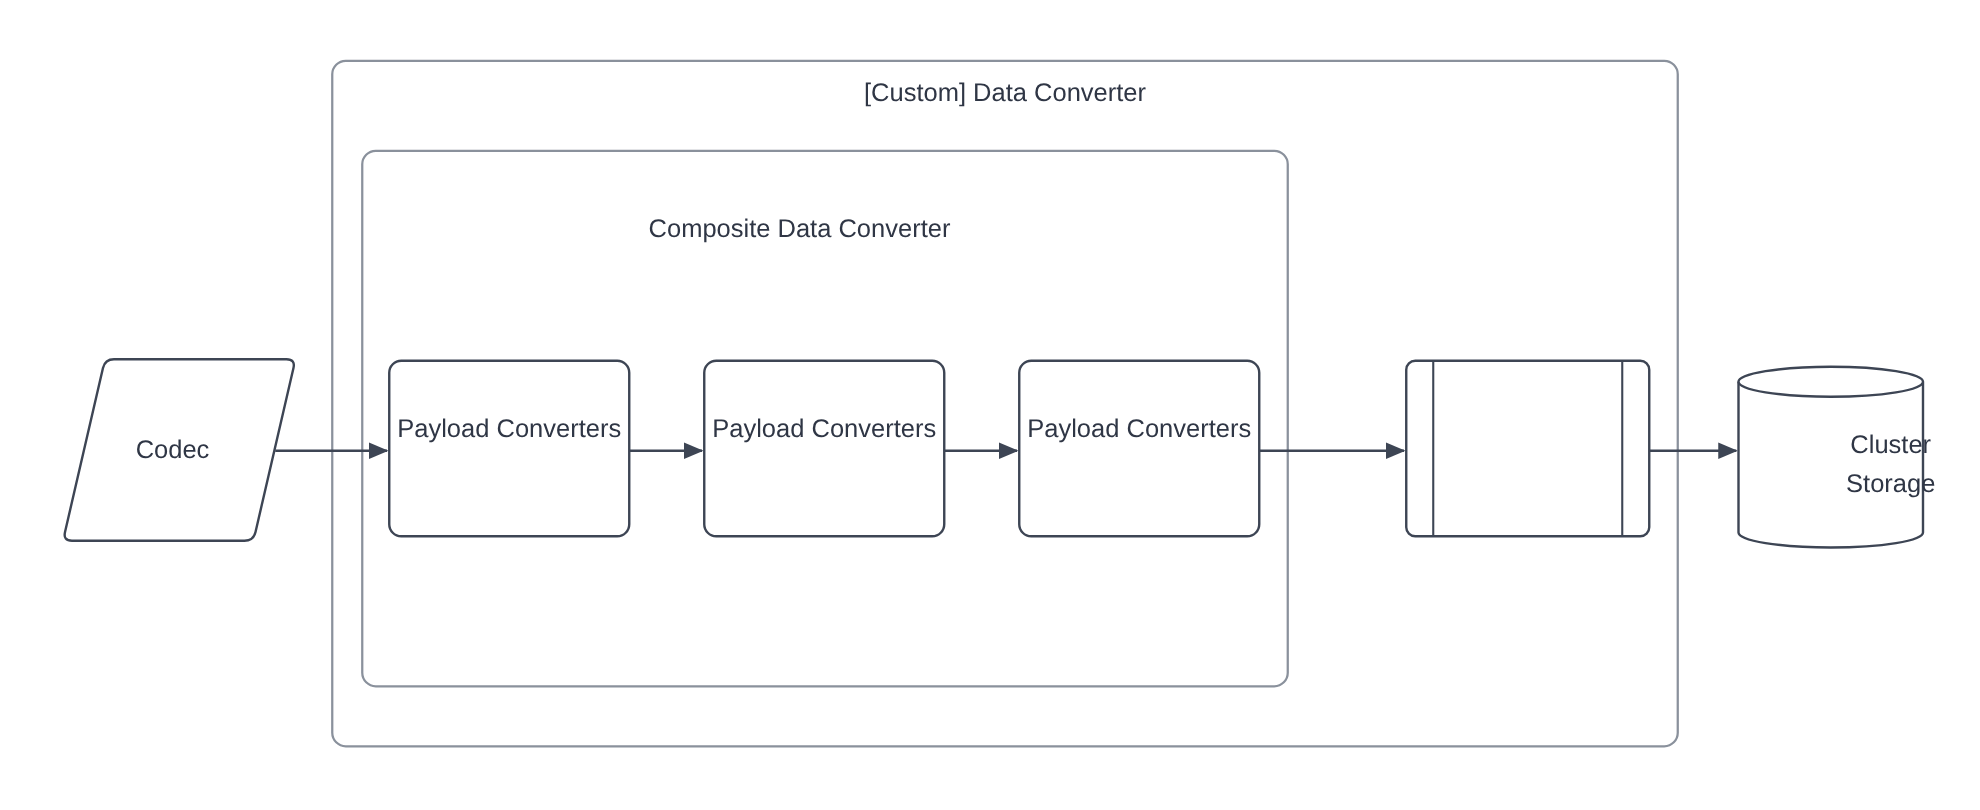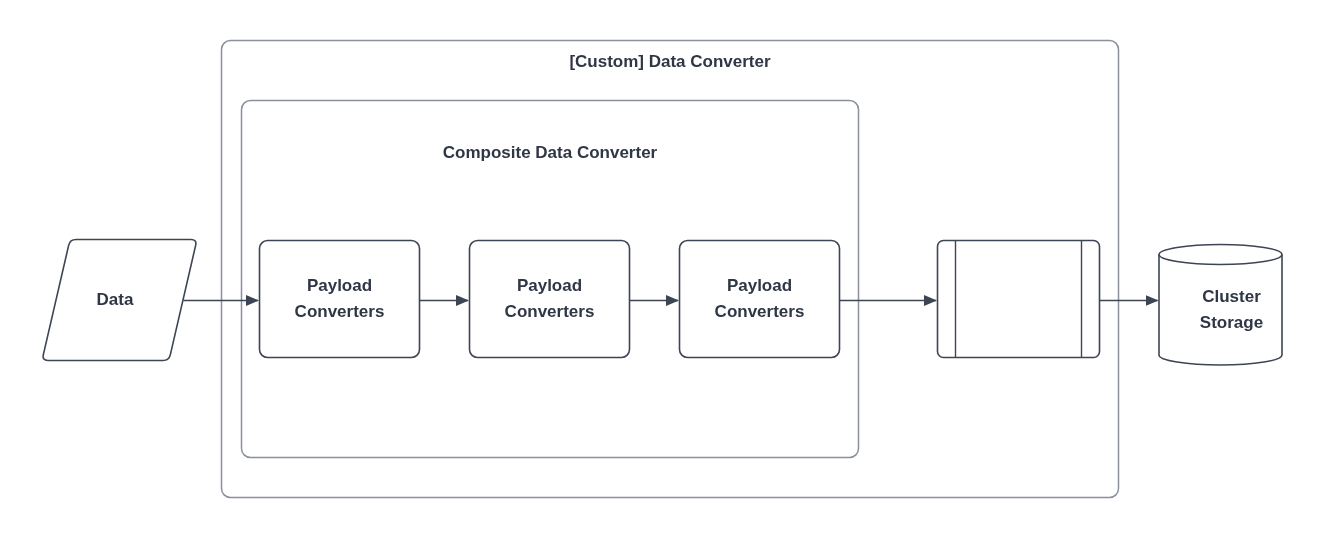--- a/index.html
+++ b/index.html
@@ -22,21 +22,20 @@
   .node-shape{fill:#ffffff;stroke:var(--node_stroke);stroke-width:1.6;}
   .node-line{fill:none;stroke:var(--node_stroke);stroke-width:1.4;}
   .edge{stroke:var(--node_stroke);stroke-width:1.6;}
   .arrowhead{fill:var(--node_stroke);}
   .lbl{
     position:absolute;
     color:var(--text_color);
     font-size:17px;
     line-height:26px;
     text-align:center;
-    font-weight:bold;
   }
   .title{line-height:22px;}
 </style>
 </head>
 <body>
 
 <div class="canvas">
 
   <svg class="diagram-svg" width="1320" height="540" viewBox="0 0 1320 540">
     <defs>
@@ -64,26 +63,26 @@
 
     <line class="edge" x1="183.5" y1="300.5" x2="258" y2="300.5" marker-end="url(#arrow)"></line>
     <line class="edge" x1="419.5" y1="300.5" x2="468" y2="300.5" marker-end="url(#arrow)"></line>
     <line class="edge" x1="629.5" y1="300.5" x2="678" y2="300.5" marker-end="url(#arrow)"></line>
     <line class="edge" x1="839.5" y1="300.5" x2="936" y2="300.5" marker-end="url(#arrow)"></line>
     <line class="edge" x1="1099.5" y1="300.5" x2="1157.5" y2="300.5" marker-end="url(#arrow)"></line>
   </svg>
 
   <div class="lbl title" style="left:221px;top:51px;width:898px;">[Custom] Data Converter</div>
 
-  <div class="lbl title" style="left:241px;top:142px;width:618px;">Composite Data Converter</div>
+  <div class="lbl title" style="left:224px;top:142px;width:618px;">Composite Data Converter</div>
 
-  <div class="lbl" style="left:50px;top:287px;width:130px;">Data</div>
+  <div class="lbl" style="left:50px;top:287px;width:130px;">Codec</div>
 
   <div class="lbl" style="left:264px;top:273px;width:151px;">Payload Converters</div>
 
   <div class="lbl" style="left:474px;top:273px;width:151px;">Payload Converters</div>
 
   <div class="lbl" style="left:684px;top:273px;width:151px;">Payload Converters</div>
 
 
-  <div class="lbl" style="left:1174px;top:284px;width:115px;">Cluster Storage</div>
+  <div class="lbl" style="left:1203px;top:284px;width:115px;">Cluster Storage</div>
 
 </div>
 
 </body></html>

